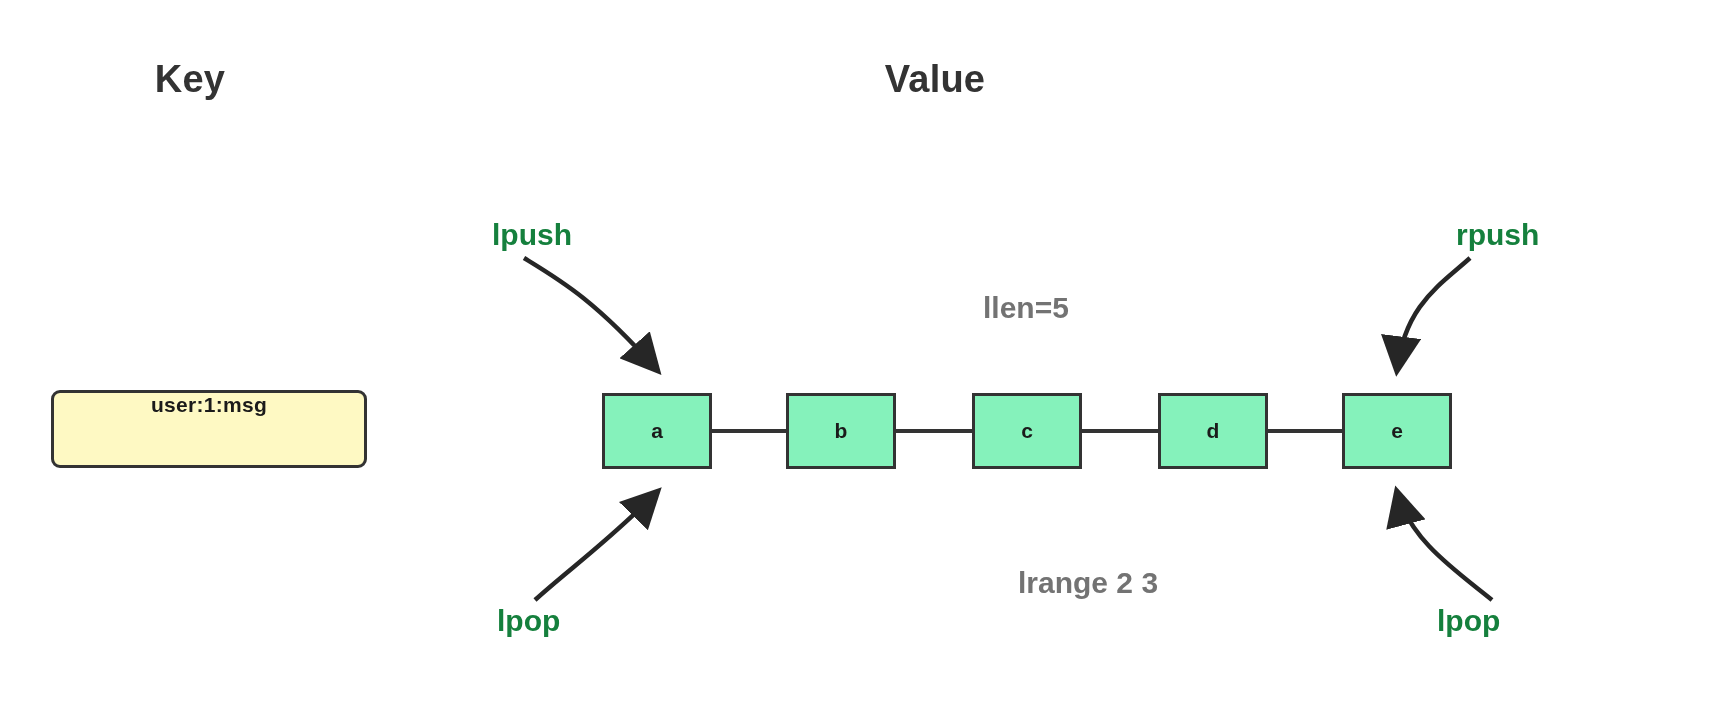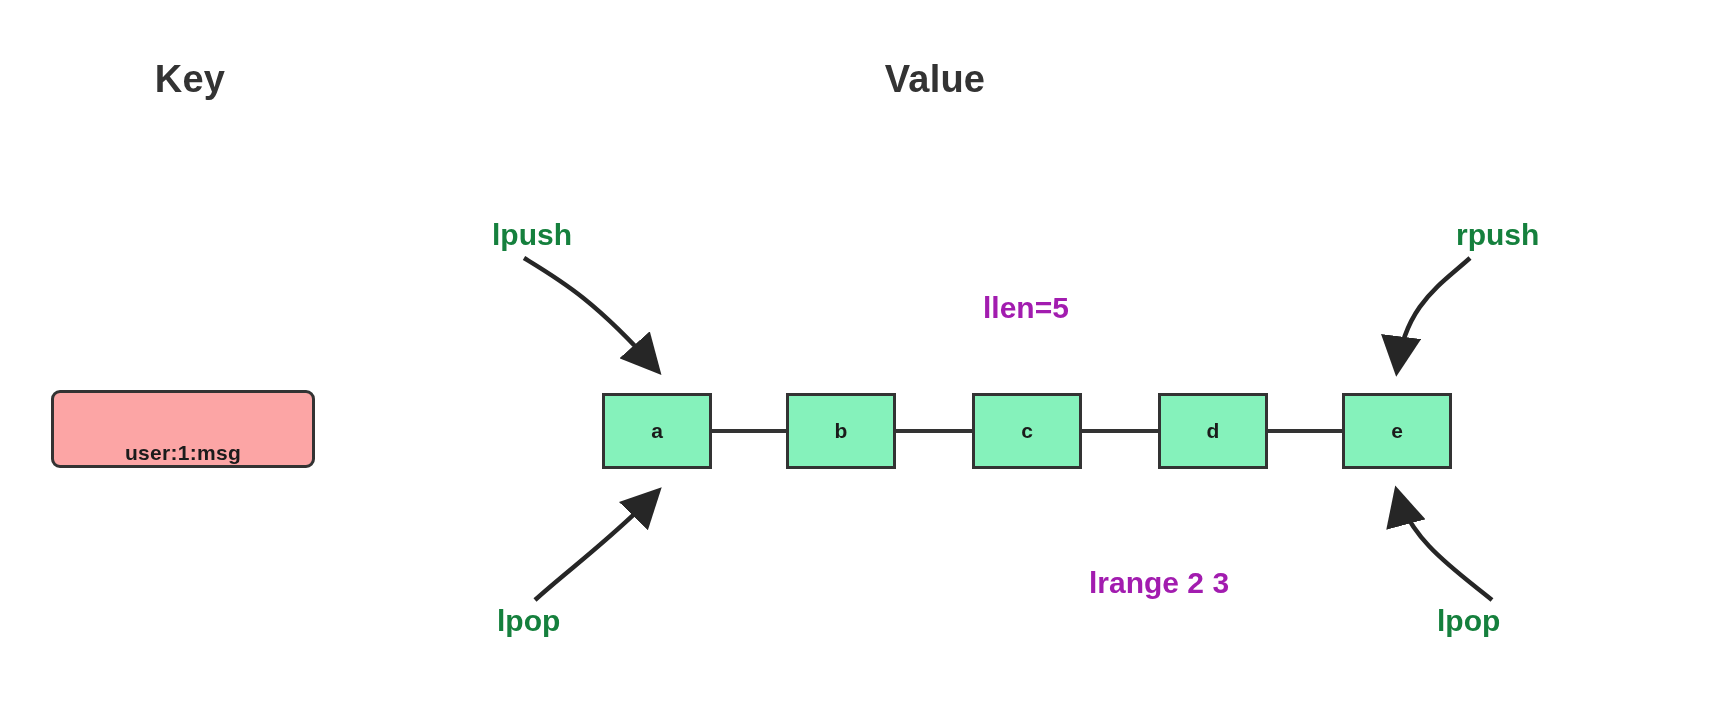--- a/index.html
+++ b/index.html
@@ -34,28 +34,28 @@
     white-space: nowrap;
     letter-spacing: 0.2px;
   }
   #heading-key   { left: 40px;  top: 58px;  width: 300px; }
   #heading-value { left: 785px; top: 58px;  width: 300px; }
 
   .key-box {
     position: absolute;
     left: 51px;
     top: 390px;
-    width: 264px;
+    width: 316px;
     height: 78px;
     box-sizing: border-box;
-    background: #fca5a5;
+    background: #fef9c3;
     border: 3px solid #333333;
     border-radius: 9px;
     display: flex;
-    align-items: flex-end;
+    align-items: flex-start;
     justify-content: center;
   }
   .key-box-label {
     font-size: 21px;
     font-weight: bold;
     color: #1b1b1b;
     letter-spacing: 0.3px;
   }
 
   .node-box {
@@ -80,21 +80,21 @@
     position: absolute;
     font-weight: bold;
     font-size: 30px;
     color: #15803d;
     white-space: nowrap;
   }
   .info-label {
     position: absolute;
     font-weight: bold;
     font-size: 30px;
-    color: #a21caf;
+    color: #737373;
     white-space: nowrap;
   }
 </style>
 </head>
 <body>
 
 <div id="canvas">
 
   <div class="heading" id="heading-value">Value</div>
   <div class="heading" id="heading-key">Key</div>
@@ -141,15 +141,15 @@
   <div class="node-box" style="left:1342px;">
     <span class="node-label">e</span>
   </div>
 
   <div class="op-label" style="left:492px; top:218px;">lpush</div>
   <div class="op-label" style="left:1456px; top:218px;">rpush</div>
   <div class="op-label" style="left:497px; top:604px;text-align:right;">lpop</div>
   <div class="op-label" style="left:1437px; top:604px;">lpop</div>
 
   <div class="info-label" style="left:983px; top:291px;">llen=5</div>
-  <div class="info-label" style="left:1089px; top:566px;">lrange 2 3</div>
+  <div class="info-label" style="left:1018px; top:566px;">lrange 2 3</div>
 
 </div>
 
 </body></html>

